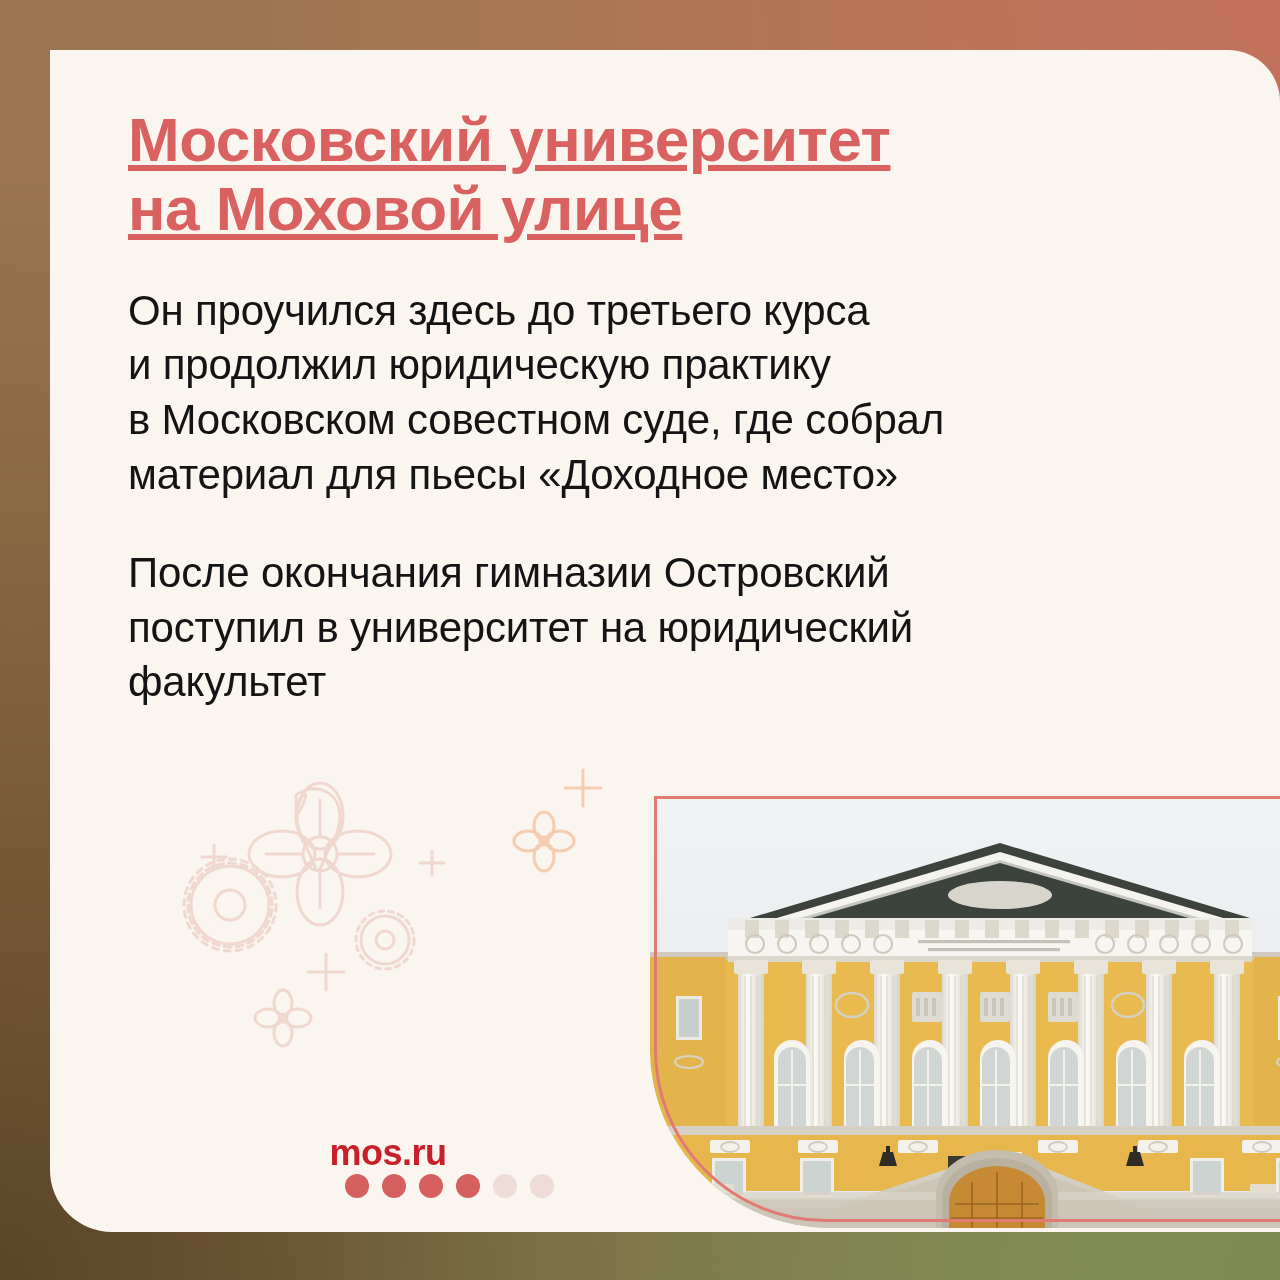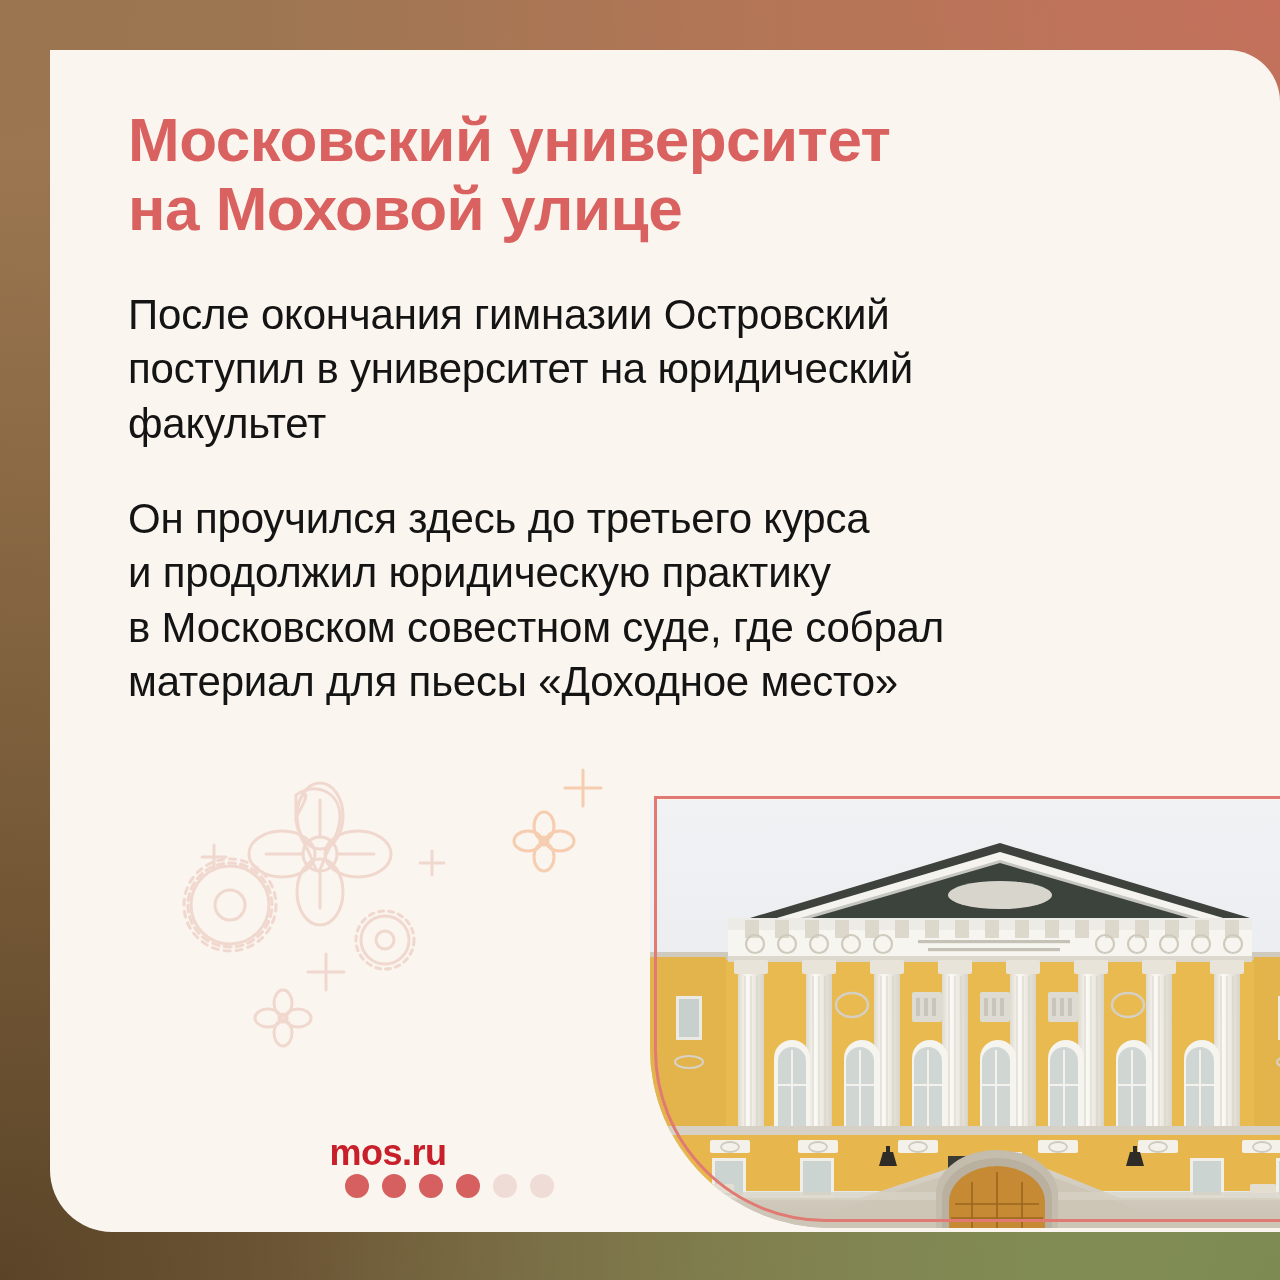--- a/index.html
+++ b/index.html
@@ -31,20 +31,21 @@
   
   #content { position:absolute; left:78px; top:55px; width:1010px; }
 
   #title {
     color:#d9615f;
     font-size:62px;
     font-weight:700;
     line-height:1.12;
     letter-spacing:-0.5px;
     white-space:pre-line;
+    text-decoration:underline;
   }
 
   .para {
     color:#141414;
     font-size:42px;
     line-height:1.3;
     letter-spacing:-0.2px;
     white-space:pre-line;
   }
   #para1 { margin-top:44px; }
@@ -101,27 +102,27 @@
   .dot.off { background:#f0dcd6; }
 </style>
 </head>
 <body>
 
 <div id="card">
 
   <div id="content">
     <h1 id="title">Московский университет
 на Моховой улице</h1>
-    <p id="para1" class="para">После окончания гимназии Островский
-поступил в университет на юридический
-факультет</p>
     <p id="para2" class="para">Он проучился здесь до третьего курса
 и продолжил юридическую практику
 в Московском совестном суде, где собрал
 материал для пьесы «Доходное место»</p>
+    <p id="para1" class="para">После окончания гимназии Островский
+поступил в университет на юридический
+факультет</p>
   </div>
 
   <div id="ornaments">
     <svg viewBox="0 0 450 300" width="450" height="300" fill="none">
       <g stroke="#f0d8cf" stroke-width="3" stroke-linecap="round">
 
         <g>
           <path d="M118 30 c22 -14 44 -2 44 22 c0 16 -10 28 -14 38 c-4 10 -6 16 -8 16 c-2 0 -4 -6 -8 -16 c-4 -10 -14 -22 -14 -38 c0 -24 22 -36 0 0z" transform="translate(-2,0)"></path>
           <ellipse cx="140" cy="51" rx="23" ry="33"></ellipse>
           <ellipse cx="140" cy="127" rx="23" ry="33"></ellipse>

